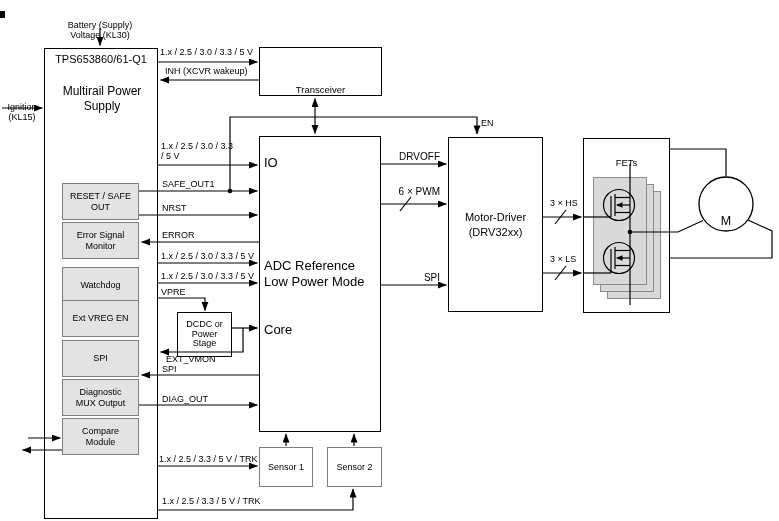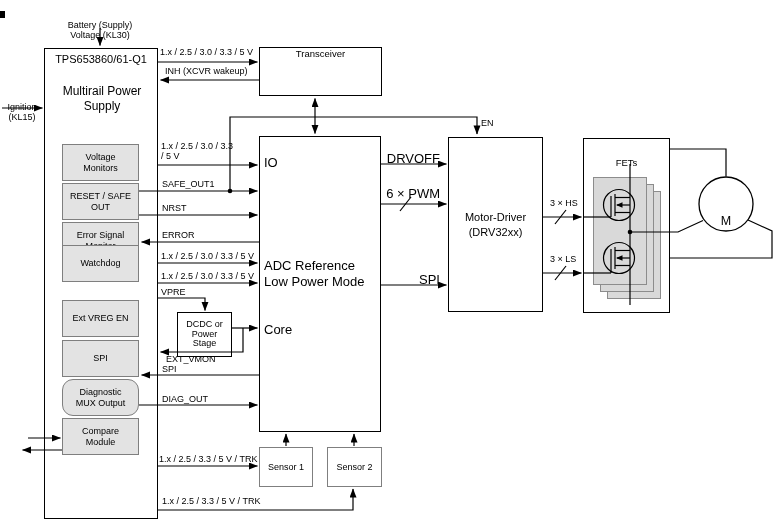--- a/index.html
+++ b/index.html
@@ -13,21 +13,21 @@
   .block{position:absolute; background:#fff; border:1.5px solid var(--block-border);}
   .module{position:absolute; left:62px; width:77px; height:37px;
           background:var(--module-fill); border:1.2px solid var(--module-border);
           display:flex; align-items:center; justify-content:center; text-align:center;
           font-size:9px; line-height:1.15; padding:0 6px;}
   .sensor{position:absolute; background:#fff; border:1.3px solid var(--module-border);
           display:flex; align-items:center; justify-content:center; font-size:9px;}
   .card{position:absolute; background:var(--card-fill); border:1.2px solid var(--card-border);}
 
   .lbl{position:absolute; font-size:9px; white-space:nowrap; line-height:1.15;}
-  .rlbl{position:absolute; font-size:13px; white-space:nowrap; text-align:right; width:62px;}
+  .rlbl{position:absolute; font-size:10px; white-space:nowrap; text-align:right; width:62px;}
   .wrap{white-space:normal;}
   .ctr{text-align:center;margin-top:18px;}
   .flexc{display:flex; flex-direction:column; align-items:center; justify-content:center; text-align:center;}
 
   svg.overlay{position:absolute; left:0; top:0; z-index:5; pointer-events:none; color:var(--line);}
   .wire{stroke:currentColor; stroke-width:1.2; fill:none;}
   .thick{stroke-width:1.3;}
   .dot{fill:currentColor; stroke:none;}
 
   .tps-title{position:absolute; left:46px; top:53px; width:110px; text-align:center; font-size:11px;}
@@ -38,21 +38,21 @@
 </style>
 </head>
 <body>
 
 <div class="canvas">
 
   <div class="artifact"></div>
 
   <div class="block" style="left:44px; top:48px; width:114px; height:471px;"></div>
 
-  <div class="block" style="left:259px; top:47px; width:123px; height:49px; display:flex; align-items:flex-start; justify-content:center; font-size:9.5px;">
+  <div class="block" style="left:259px; top:47px; width:123px; height:49px; display:flex; align-items:flex-end; justify-content:center; font-size:9.5px;">
     <span>Transceiver</span>
   </div>
 
   <div class="block" style="left:259px; top:136px; width:122px; height:296px;"></div>
 
   <div class="block" style="left:448px; top:137px; width:95px; height:175px;">
     <div class="flexc" style="width:100%; height:100%; font-size:11px; line-height:1.3;">
       <span>Motor-Driver</span>
       <span>(DRV32xx)</span>
     </div>
@@ -74,27 +74,26 @@
   <div class="sensor" style="left:259px; top:447px; width:54px; height:40px;">
     <span>Sensor 1</span>
   </div>
   <div class="sensor" style="left:327px; top:447px; width:55px; height:40px;">
     <span>Sensor 2</span>
   </div>
 
   <div class="tps-title">TPS653860/61-Q1</div>
   <div class="tps-sub">Multirail Power Supply</div>
 
-  <div class="module" style="top:144px;">Voltage Monitors</div>
   <div class="module" style="top:183px;">RESET / SAFE OUT</div>
   <div class="module" style="top:222px;">Error Signal Monitor</div>
-  <div class="module" style="top:245px;">Watchdog</div>
+  <div class="module" style="top:267px;">Watchdog</div>
   <div class="module" style="top:300px;">Ext VREG EN</div>
   <div class="module" style="top:340px;">SPI</div>
-  <div class="module" style="top:379px;border-radius:11px;">Diagnostic MUX Output</div>
+  <div class="module" style="top:379px;">Diagnostic MUX Output</div>
   <div class="module" style="top:418px;">Compare Module</div>
 
   <div class="pin" style="left:264px; top:155px;">IO</div>
   <div class="pin" style="left:264px; top:258px;">ADC Reference</div>
   <div class="pin" style="left:264px; top:274px;">Low Power Mode</div>
   <div class="pin" style="left:264px; top:322px;">Core</div>
 
   <div class="lbl ctr wrap" style="left:40px; top:2px; width:120px;">
     <div>Battery (Supply)</div>
     <div>Voltage (KL30)</div>

